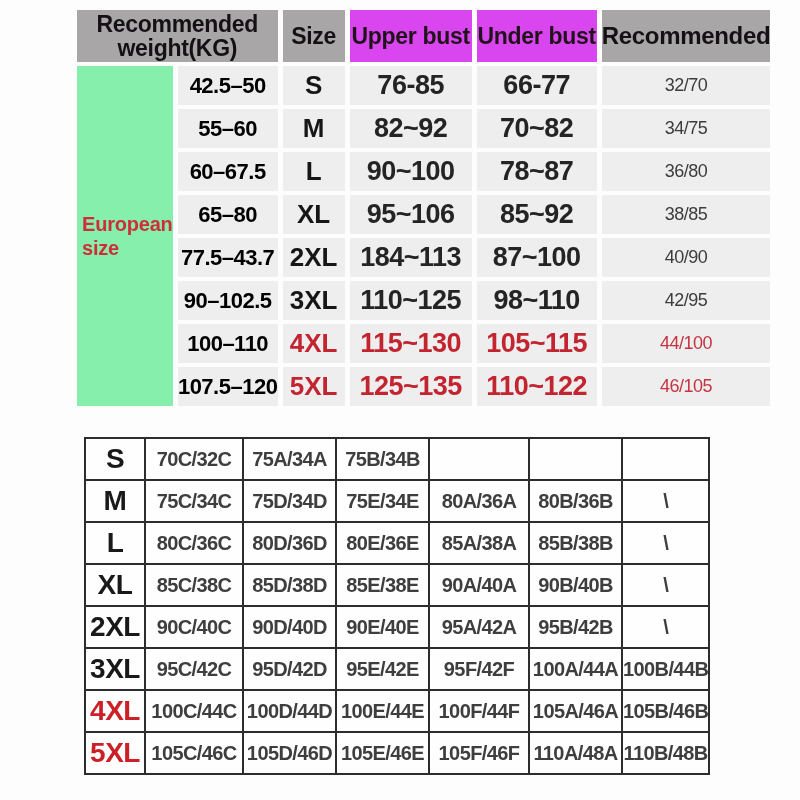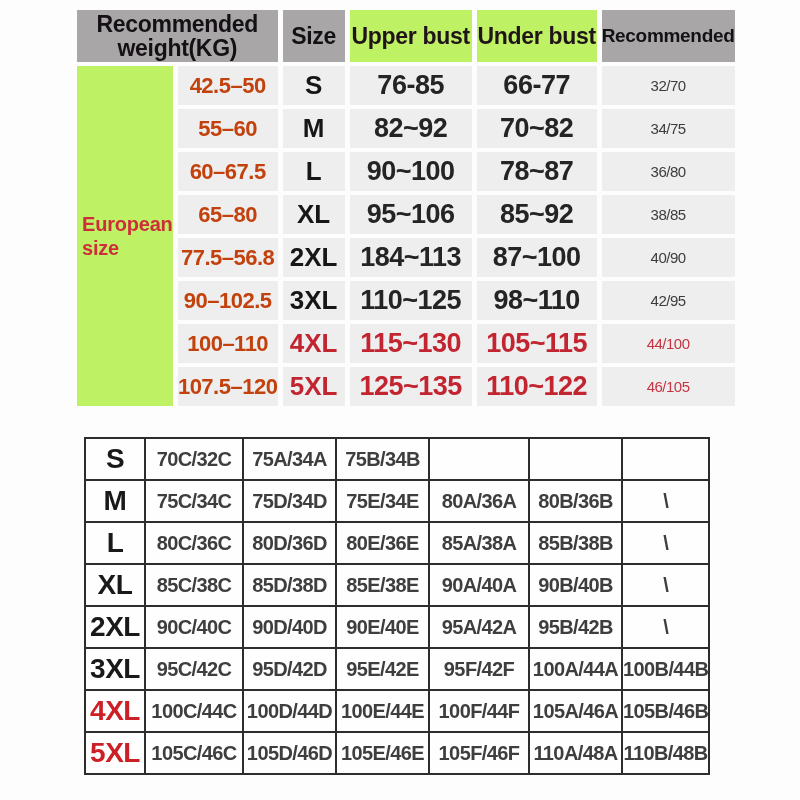--- a/index.html
+++ b/index.html
@@ -29,37 +29,37 @@
     overflow: hidden;
   }
   .top-table th {
     height: 52px;
     font-weight: bold;
     font-size: 23px;
     letter-spacing: -0.3px;
     line-height: 1.05;
   }
   .top-table th.gray { background: #a8a6a7; color: #141014; }
-  .top-table th.red  { background: #bef264; color: #20131a; }
-  .top-table th.small { font-size: 19px; }
+  .top-table th.red  { background: #d946ef; color: #20131a; }
+  .top-table th.small { font-size: 24px; }
   .top-table td { background: #efeeef; height: 39px; }
   .top-table td.label-cell {
-    background: #bef264;
+    background: #86efac;
     color: #ce2e3a;
     font-weight: bold;
     font-size: 20px;
     text-align: left;
     padding-left: 5px;
     line-height: 1.2;
     letter-spacing: -0.2px;
   }
-  .top-table td.weight-cell { font-weight: bold; font-size: 22px; color: #c2410c; letter-spacing: -0.5px; }
+  .top-table td.weight-cell { font-weight: bold; font-size: 22px; color: #000000; letter-spacing: -0.5px; }
   .top-table td.size-cell   { font-weight: bold; font-size: 26px; color: #161616; }
   .top-table td.bust-cell   { font-weight: bold; font-size: 27px; color: #242424; letter-spacing: -0.5px; }
-  .top-table td.rec-cell    { font-weight: normal; font-size: 15px; color: #3c3c3c; letter-spacing: -0.5px; }
+  .top-table td.rec-cell    { font-weight: normal; font-size: 18px; color: #3c3c3c; letter-spacing: -0.5px; }
   .top-table tr.highlight td.size-cell,
   .top-table tr.highlight td.bust-cell { color: #c22430; }
   .top-table tr.highlight td.rec-cell  { color: #c53440; margin-left: 21px; }
 
   
   .bottom-table {
     position: absolute;
     left: 84px;
     top: 437px;
     border-collapse: collapse;
@@ -133,21 +133,21 @@
         <td class="rec-cell">36/80</td>
       </tr>
       <tr class="">
         <td class="weight-cell">65–80</td>
         <td class="size-cell">XL</td>
         <td class="bust-cell">95~106</td>
         <td class="bust-cell">85~92</td>
         <td class="rec-cell">38/85</td>
       </tr>
       <tr class="">
-        <td class="weight-cell">77.5–56.8</td>
+        <td class="weight-cell">77.5–43.7</td>
         <td class="size-cell">2XL</td>
         <td class="bust-cell">184~113</td>
         <td class="bust-cell">87~100</td>
         <td class="rec-cell">40/90</td>
       </tr>
       <tr class="">
         <td class="weight-cell">90–102.5</td>
         <td class="size-cell">3XL</td>
         <td class="bust-cell">110~125</td>
         <td class="bust-cell">98~110</td>

